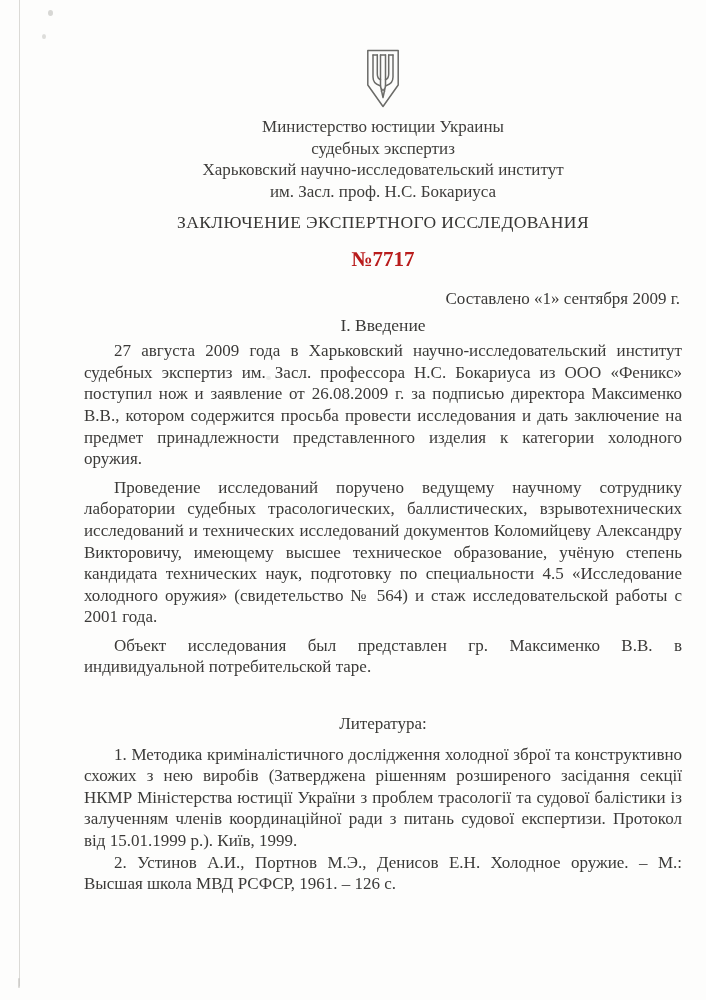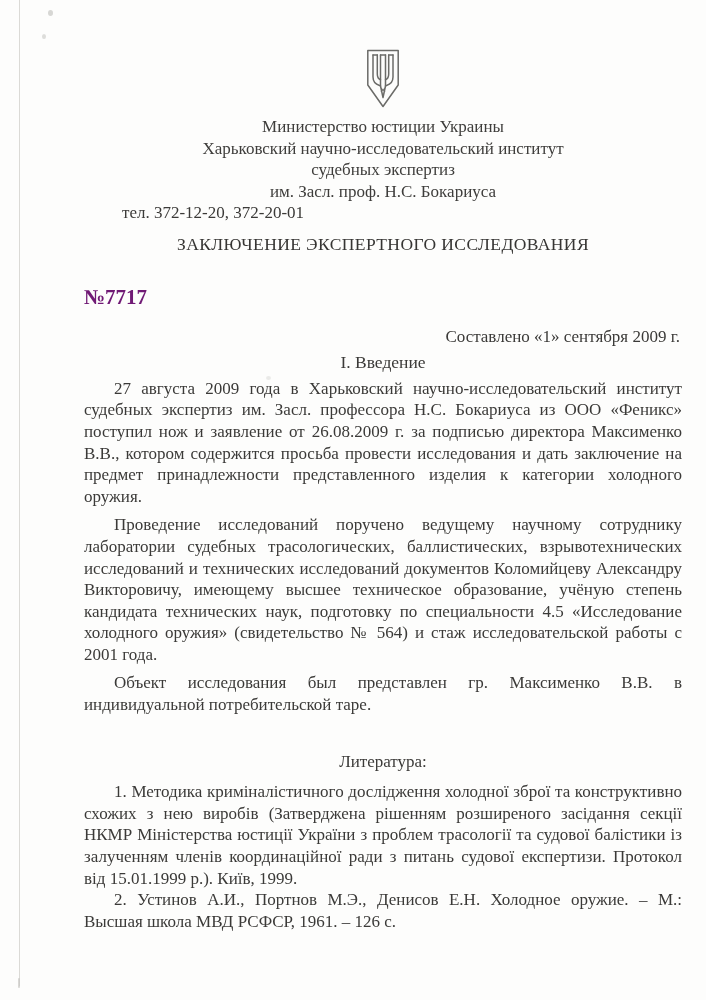--- a/index.html
+++ b/index.html
@@ -73,25 +73,26 @@
     padding-left: 38px;
   }
   .doc-title {
     margin-top: 10px;
     text-align: center;
     font-size: 17.5px;
     letter-spacing: 0.4px;
     color: #363533;
   }
   .doc-number {
-    margin-top: 28px;
+    margin-top: 12px;
+    text-align: center;
     font-size: 21px;
     line-height: 27px;
     font-weight: bold;
-    color: #701a75;
+    color: #b91c1c;
   }
   .composed-line {
     margin-top: 15px;
     text-align: right;
     padding-right: 2px;
   }
   .section-heading {
     margin-top: 5px;
     text-align: center;
     font-size: 17.5px;
@@ -140,26 +141,25 @@
         <path d="M15.5 7 H20.5"></path>
         <path d="M15.5 7 V38"></path>
         <path d="M20.5 7 V38"></path>
 
         <path d="M15.5 38 L18 49.5 L20.5 38"></path>
         <path d="M16.2 40 L19.8 43.6 M19.8 40 L16.2 43.6" stroke-width="1"></path>
       </svg>
     </div>
 
     <div class="org-line">Министерство юстиции Украины</div>
+    <div class="org-line">судебных экспертиз</div>
     <div class="org-line">Харьковский научно-исследовательский институт</div>
-    <div class="org-line">судебных экспертиз</div>
     <div class="org-line">им. Засл. проф. Н.С. Бокариуса</div>
 
     <div class="address-row">
-      <span>тел. 372-12-20, 372-20-01</span>
     </div>
 
     <div class="doc-title">ЗАКЛЮЧЕНИЕ ЭКСПЕРТНОГО ИССЛЕДОВАНИЯ</div>
     <div class="doc-number">№7717</div>
     <div class="composed-line">Составлено «1» сентября 2009 г.</div>
 
     <div class="section-heading">I. Введение</div>
 
     <p class="para first">27 августа 2009 года в Харьковский научно-исследовательский институт судебных экспертиз им. Засл. профессора Н.С. Бокариуса из ООО «Феникс» поступил нож и заявление от 26.08.2009 г. за подписью директора Максименко В.В., котором содержится просьба провести исследования и дать заключение на предмет принадлежности представленного изделия к категории холодного оружия.</p>
     <p class="para">Проведение исследований поручено ведущему научному сотруднику лаборатории судебных трасологических, баллистических, взрывотехнических исследований и технических исследований документов Коломийцеву Александру Викторовичу, имеющему высшее техническое образование, учёную степень кандидата технических наук, подготовку по специальности 4.5 «Исследование холодного оружия» (свидетельство № 564) и стаж исследовательской работы с 2001 года.</p>

